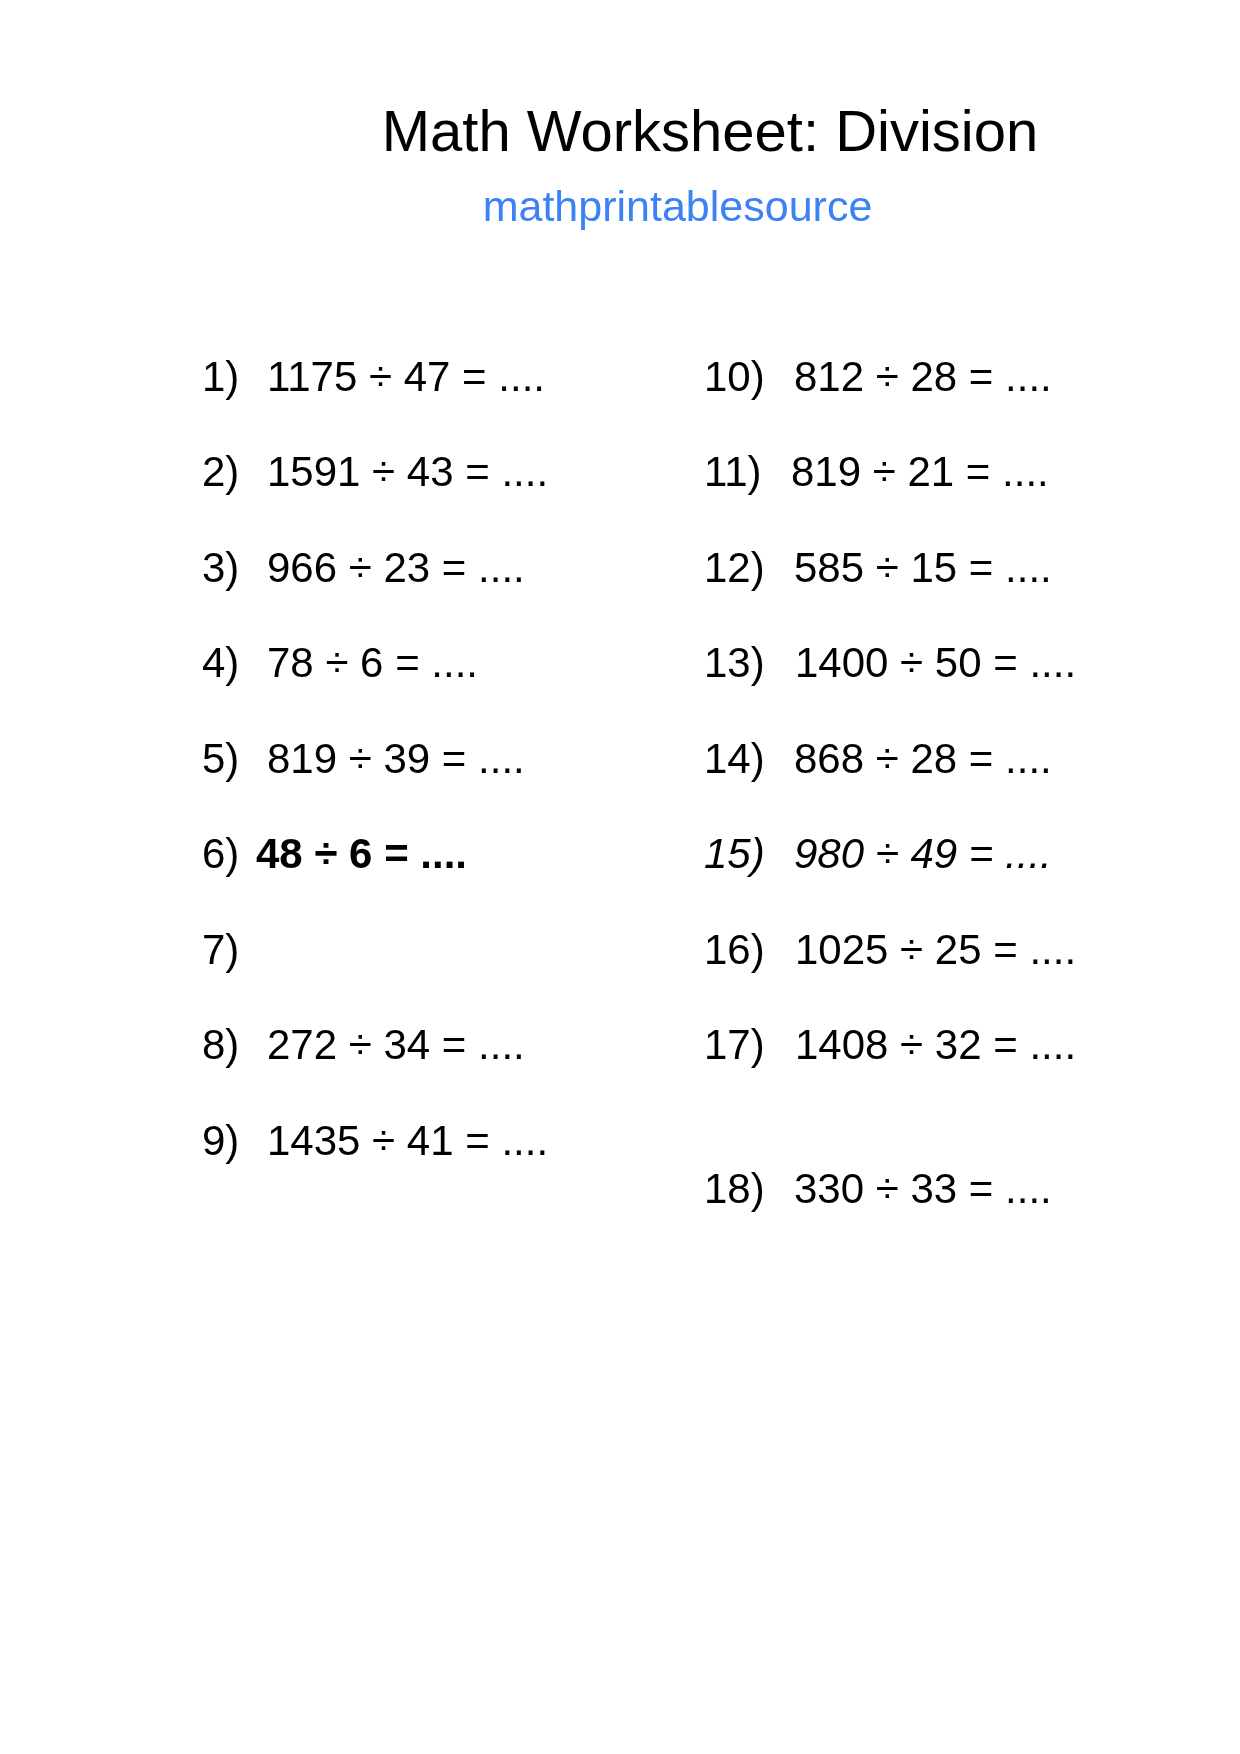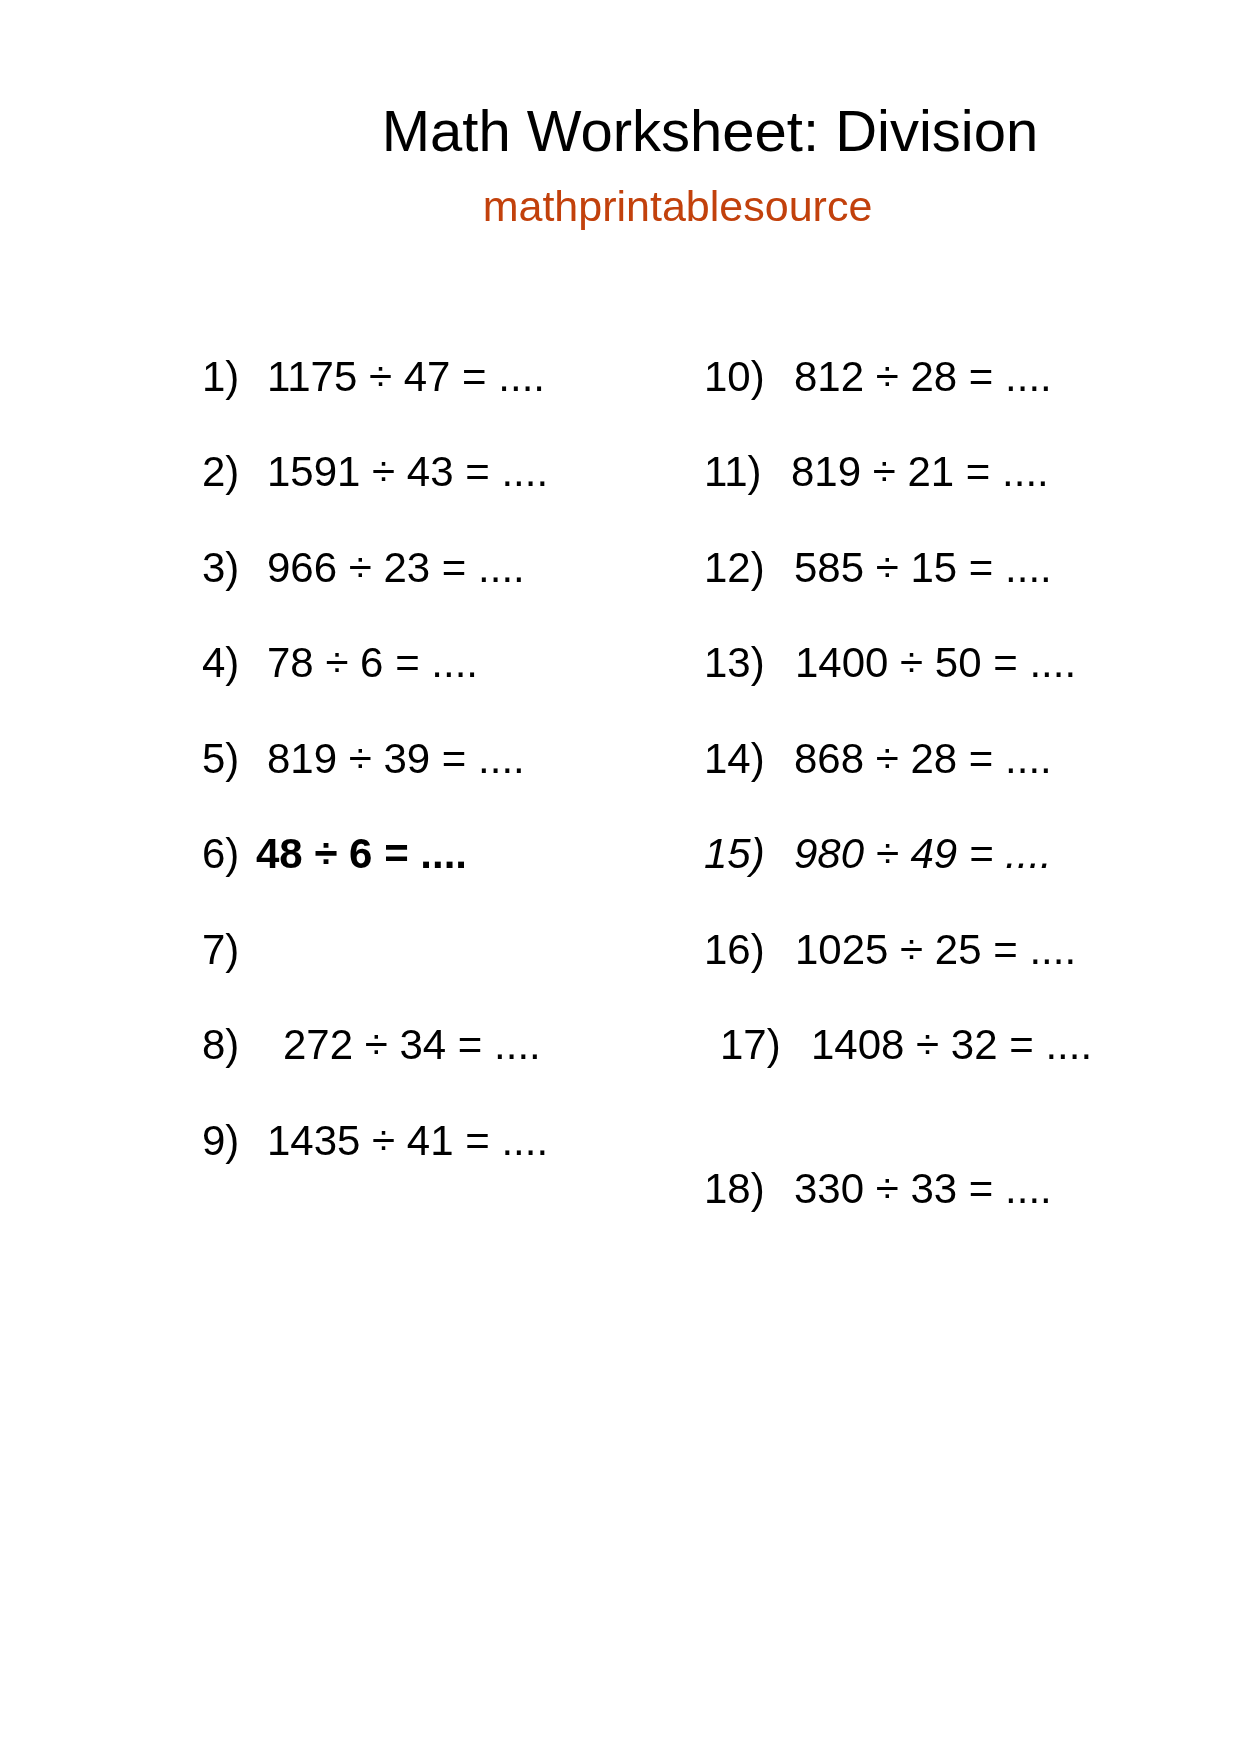--- a/index.html
+++ b/index.html
@@ -1,21 +1,21 @@
 <!DOCTYPE html>
 <html><head>
 <meta charset="utf-8">
 <style>
   html, body { margin: 0; padding: 0; background: #ffffff; }
   body { width: 1240px; height: 1754px; position: relative; overflow: hidden;
          font-family: "Liberation Sans", sans-serif; color: #000; }
   .title { position: absolute; left: 0; width: 1240px; top: 96px; text-align: center;
            font-size: 58px; line-height: 70px; padding-left: 180px; box-sizing: border-box; }
   .subtitle { position: absolute; left: 0; width: 1240px; top: 180px; text-align: center;
-              font-size: 43px; line-height: 52px; color: #c2410c; padding-left: 115px; box-sizing: border-box; }
+              font-size: 43px; line-height: 52px; color: #3b82f6; padding-left: 115px; box-sizing: border-box; }
   .problem { position: absolute; font-size: 42px; line-height: 50px; white-space: nowrap; height: 50px; }
   .problem .num { position: absolute; left: 0; top: 0; }
   .problem .expr { position: absolute; top: 0; }
 </style>
 </head>
 <body>
 
 <div class="title">Math Worksheet: Division</div>
 <div class="subtitle">mathprintablesource</div>
 
@@ -42,21 +42,21 @@
   </div>
   <div class="problem" style="left:202px; top:829px; width:420px;">
     <span class="num">6)</span>
     <span class="expr" style="left:54px;font-weight:bold;">48 ÷ 6 = ....</span>
   </div>
   <div class="problem" style="left:202px; top:925px; width:420px;">
     <span class="num">7)</span>
   </div>
   <div class="problem" style="left:202px; top:1020px; width:420px;">
     <span class="num">8)</span>
-    <span class="expr" style="left:81px;">272 ÷ 34 = ....</span>
+    <span class="expr" style="left:65px;">272 ÷ 34 = ....</span>
   </div>
   <div class="problem" style="left:202px; top:1116px; width:420px;">
     <span class="num">9)</span>
     <span class="expr" style="left:65px;">1435 ÷ 41 = ....</span>
   </div>
 </div>
 
 <div>
   <div class="problem" style="left:704px; top:352px; width:440px;">
     <span class="num">10)</span>
@@ -79,21 +79,21 @@
     <span class="expr" style="left:90px;">868 ÷ 28 = ....</span>
   </div>
   <div class="problem" style="left:704px; top:829px; width:440px;font-style:italic;">
     <span class="num">15)</span>
     <span class="expr" style="left:90px;">980 ÷ 49 = ....</span>
   </div>
   <div class="problem" style="left:704px; top:925px; width:440px;">
     <span class="num">16)</span>
     <span class="expr" style="left:91px;">1025 ÷ 25 = ....</span>
   </div>
-  <div class="problem" style="left:720px; top:1020px; width:440px;text-align:center;">
+  <div class="problem" style="left:704px; top:1020px; width:440px;text-align:center;">
     <span class="num">17)</span>
     <span class="expr" style="left:91px;">1408 ÷ 32 = ....</span>
   </div>
   <div class="problem" style="left:704px; top:1116px; width:440px;margin-top:48px;">
     <span class="num">18)</span>
     <span class="expr" style="left:90px;">330 ÷ 33 = ....</span>
   </div>
 </div>
 
 </body></html>

